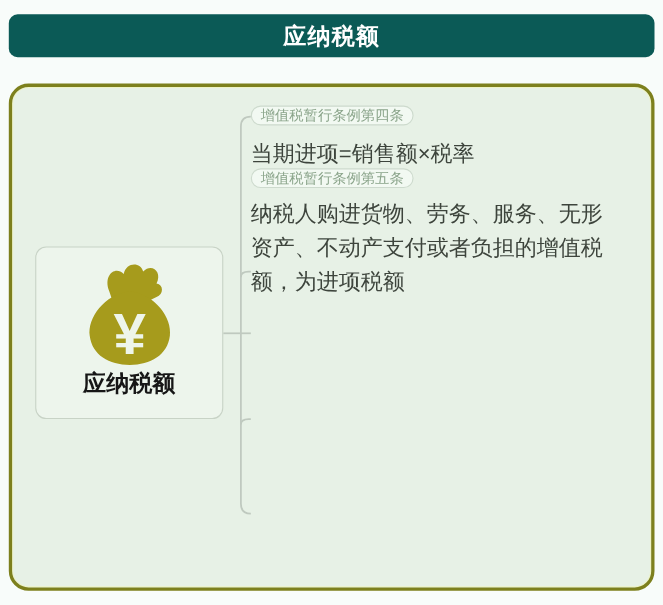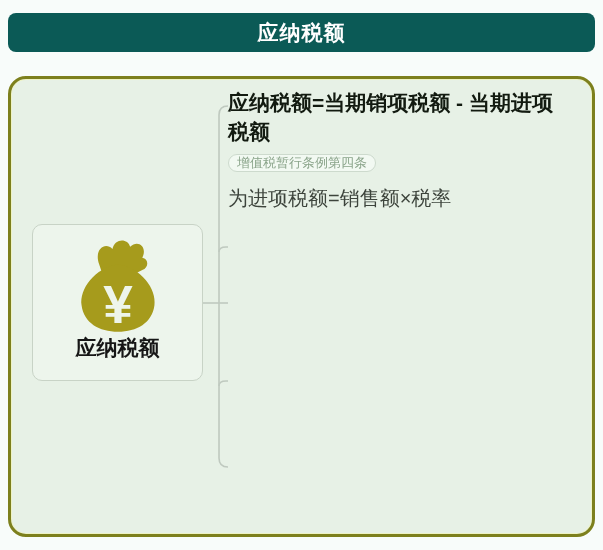--- a/index.html
+++ b/index.html
@@ -111,19 +111,21 @@
   <div class="center-node">
     <svg class="bag-svg" viewBox="0 0 96 96" xmlns="http://www.w3.org/2000/svg">
       <path fill="#a69b1c" d="M31 33 C26 20 36 12 43 19 C45 9 57 9 59 17 C66 10 75 17 70 27 C76 28 76 36 70 38 L62 42 L34 42 Z"></path>
       <path fill="#a69b1c" d="M48 33 C27 36 13 55 15 70 C17 86 31 94 48 94 C65 94 79 86 81 70 C83 55 69 36 48 33 Z"></path>
       <text x="48" y="69" text-anchor="middle" dominant-baseline="central" font-size="48" font-weight="bold" fill="#eef5ea" font-family="Liberation Sans, DejaVu Sans, sans-serif">¥</text>
     </svg>
     <div class="center-label">应纳税额</div>
   </div>
 
   <div class="right-col">
-    <div class="heading">应纳税额=当期销项税额 - 当期进项
-税额</div>
     <span class="badge">增值税暂行条例第四条</span>
-    <div class="para formula">为进项税额=销售额×税率</div>
+    <div class="para formula">当期进项=销售额×税率</div>
+    <span class="badge second">增值税暂行条例第五条</span>
+    <div class="para input">纳税人购进货物、劳务、服务、无形
+资产、不动产支付或者负担的增值税
+额，为进项税额</div>
   </div>
 
 </div>
 
 </body></html>

